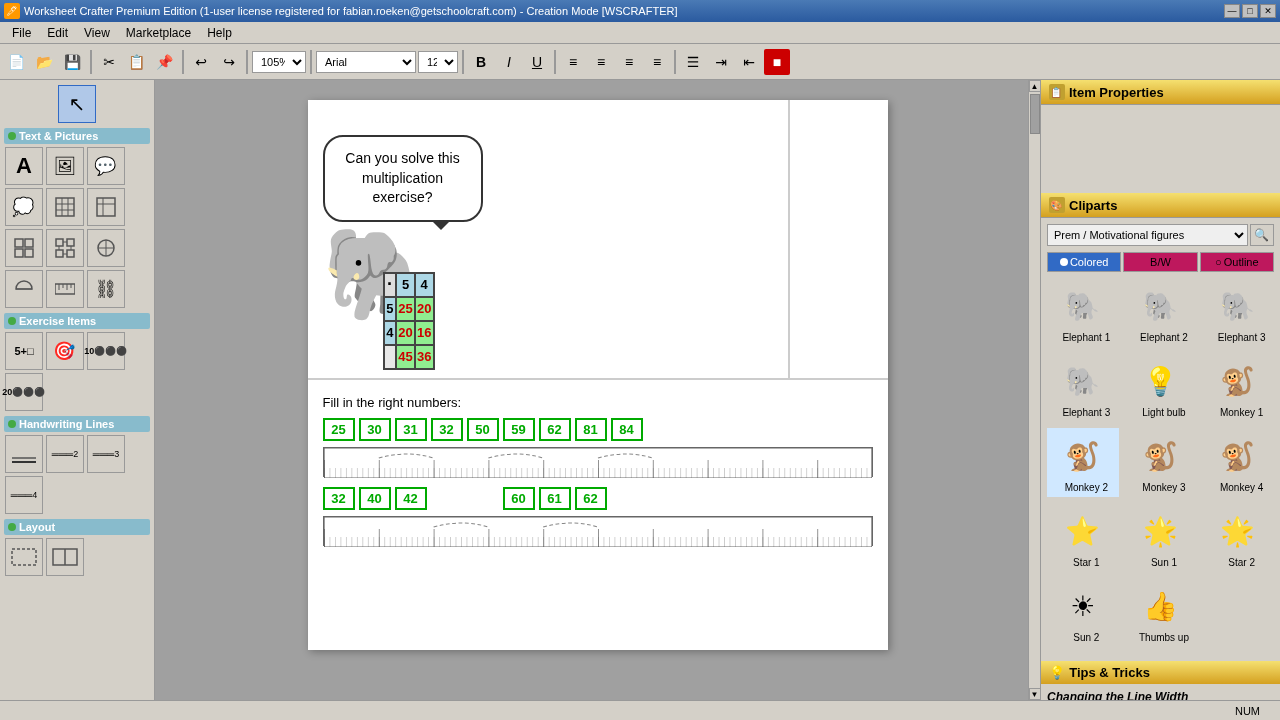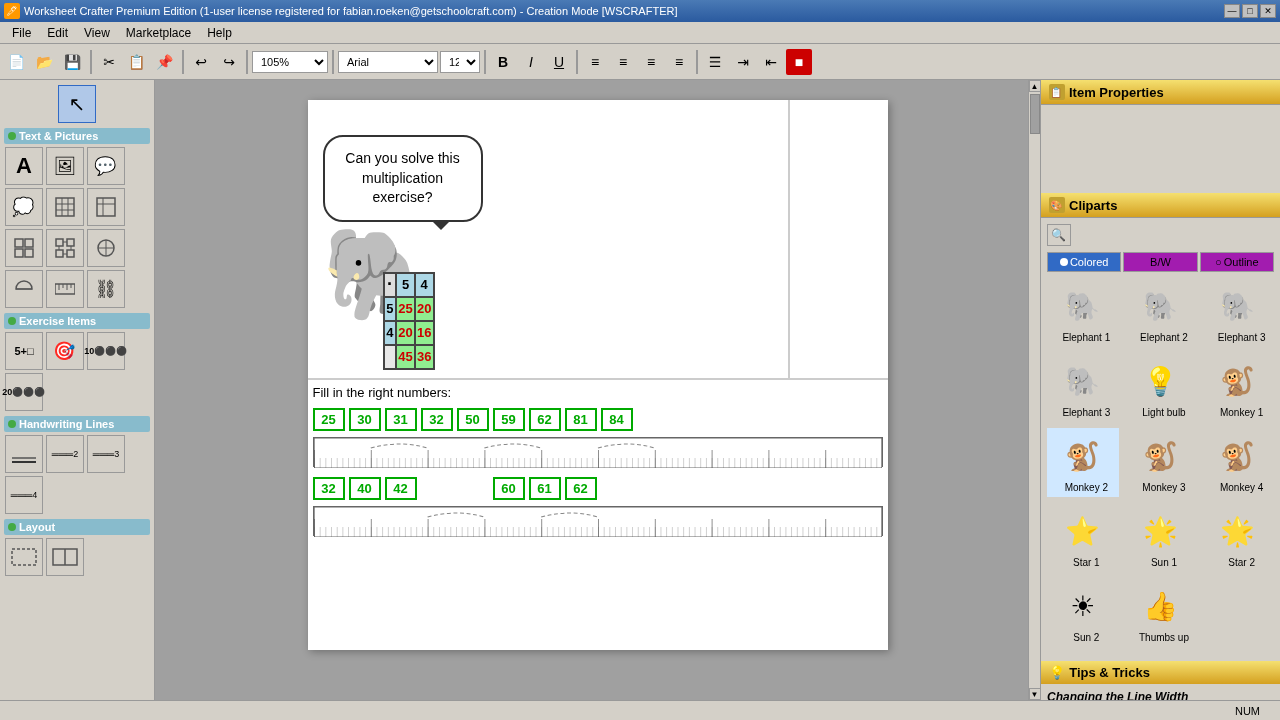--- a/index.html
+++ b/index.html
@@ -48,21 +48,21 @@
       background: #d4d0c8;
       border: 1px solid transparent;
       display: flex; align-items: center; justify-content: center;
       cursor: pointer; font-size: 14px;
     }
     .tb-separator { width: 2px; height: 24px; background: #999; margin: 0 2px; }
     .tb-dropdown {
       height: 22px; border: 1px solid #999; background: white;
       font-size: 11px; padding: 0 4px; cursor: pointer;
     }
-    .zoom-dropdown { width: 76px; }
+    .zoom-dropdown { width: 54px; }
     .font-dropdown { width: 100px; }
     .size-dropdown { width: 40px; }
 
     
     #main-layout {
       display: flex;
       height: calc(720px - 22px - 22px - 36px - 20px);
     }
 
     
@@ -113,21 +113,21 @@
       box-shadow: 2px 2px 8px rgba(0,0,0,0.3);
     }
 
     .ws-section-top {
       border-bottom: 2px solid #ccc;
       display: flex;
       min-height: 280px;
     }
     .ws-section-bottom {
       min-height: 270px;
-      padding: 5px;
+      padding: 15px;
     }
 
     .ws-left { flex: 1; padding: 15px; }
     .ws-right { width: 100px; border-left: 2px solid #ccc; }
 
     
     .speech-bubble {
       position: relative;
       background: white;
       border: 2px solid #333;
@@ -232,21 +232,21 @@
       background: #d4d0c8; border: 1px solid #999;
       display: flex; align-items: center; justify-content: center;
       cursor: pointer; font-size: 12px;
     }
     .view-tabs {
       display: flex; gap: 2px; margin-bottom: 6px;
     }
     .view-tab {
       flex: 1; padding: 3px; text-align: center;
       border: 1px solid #999; cursor: pointer; font-size: 11px;
-      background: #a21caf; display: flex; align-items: center; justify-content: center; gap: 2px;
+      background: #be185d; display: flex; align-items: center; justify-content: center; gap: 2px;
     }
     .view-tab.active { background: #316ac5; color: white; }
     .view-tab .tab-dot { width: 8px; height: 8px; border-radius: 50%; background: #4a4; }
     .view-tab.active .tab-dot { background: white; }
 
     .clipart-grid {
       display: grid;
       grid-template-columns: repeat(3, 1fr);
       gap: 6px;
     }
@@ -664,20 +664,23 @@
       <div class="panel-content" style="min-height:80px;"></div>
     </div>
 
     <div class="panel-section">
       <div class="panel-header">
         <div class="panel-icon">🎨</div>
         <span>Cliparts</span>
       </div>
       <div class="panel-content">
         <div class="clipart-filter">
+          <select class="clipart-dropdown">
+            <option>Prem / Motivational figures</option>
+          </select>
           <div class="clipart-search-btn">🔍</div>
         </div>
         <div class="view-tabs">
           <div class="view-tab active">
             <span class="tab-dot"></span>
             <span>Colored</span>
           </div>
           <div class="view-tab">
             <span>B/W</span>
           </div>

